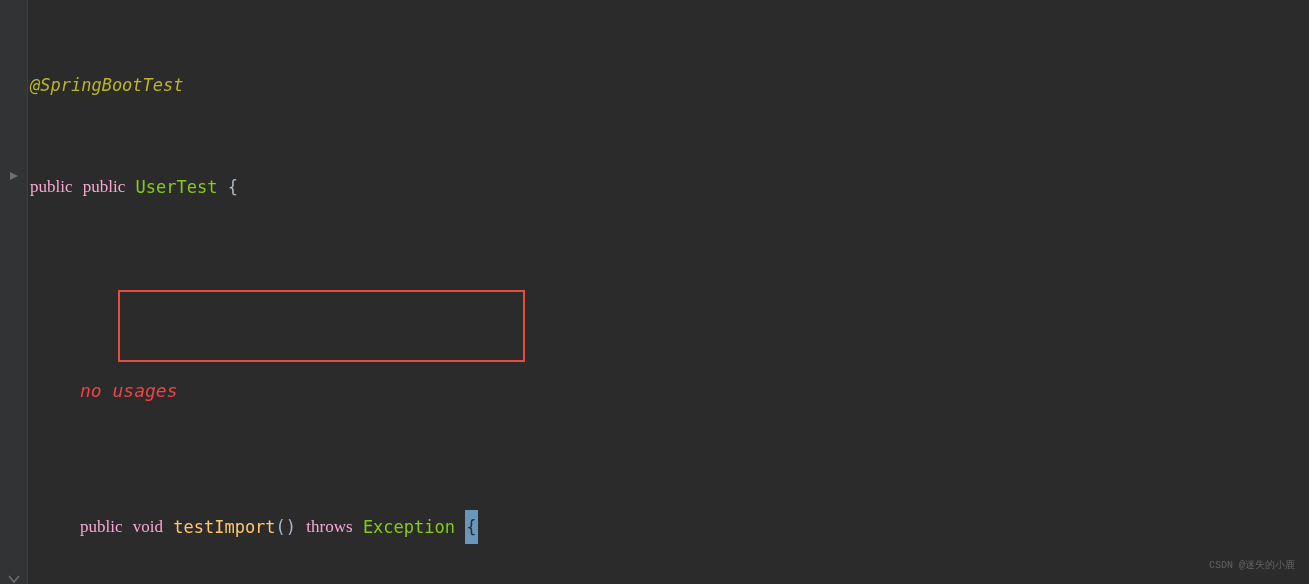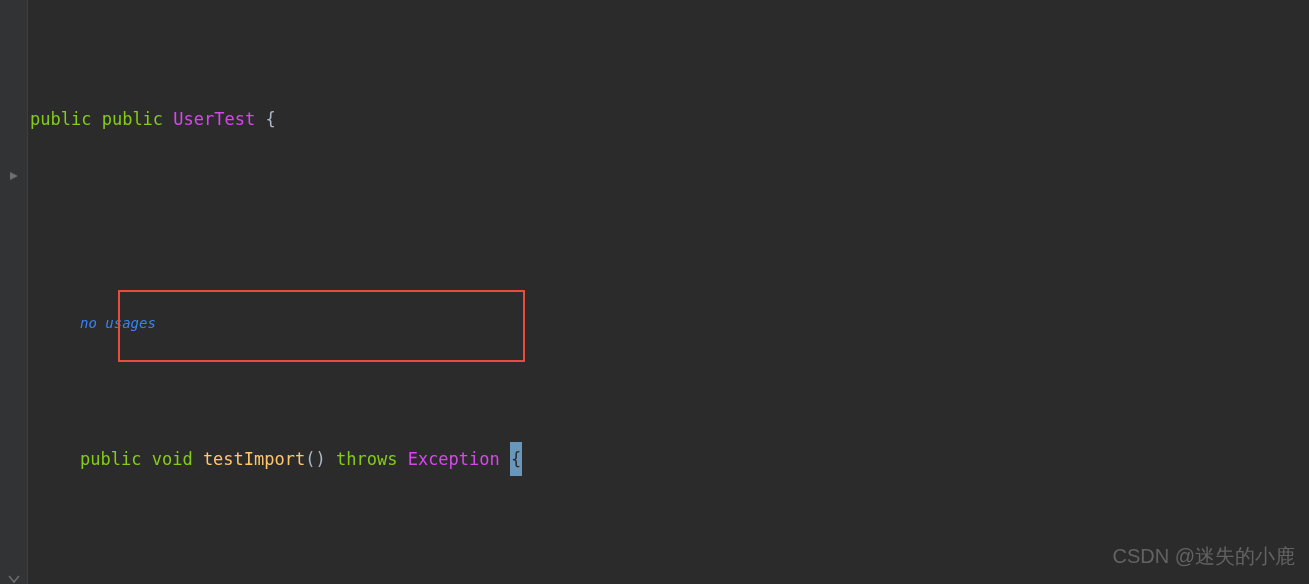--- a/index.html
+++ b/index.html
@@ -39,25 +39,25 @@
     .code-area {
       padding-left: 30px;
       white-space: pre;
     }
     .line {
       height: 34px;
       display: flex;
       align-items: center;
     }
     .annotation { color: #bbb529; font-style: italic; }
-    .keyword { color: #84cc16; }
-    .class-name { color: #d946ef; }
+    .keyword { color: #f9a8d4; font-family: Liberation Serif, serif; }
+    .class-name { color: #84cc16; }
     .method-name { color: #ffc66d; }
     .paren { color: #a9b7c6; }
-    .usage-hint { color: #3b82f6; font-style: italic; font-size: 14px; }
+    .usage-hint { color: #ef4444; font-style: italic; font-size: 18px; }
     .caret-bg {
       background-color: #6897bb;
       color: #2b2b2b;
       padding: 0 1px;
     }
     .redbox {
       position: absolute;
       border: 2px solid #e74c3c;
       pointer-events: none;
     }
@@ -65,22 +65,22 @@
       left: 118px;
       top: 290px;
       width: 407px;
       height: 72px;
     }
     .watermark {
       position: absolute;
       right: 14px;
       bottom: 8px;
       color: rgba(200,200,200,0.35);
-      font-size: 20px;
-      font-family: Liberation Sans, sans-serif;
+      font-size: 10px;
+      font-family: Liberation Mono, monospace;
     }
     .indent1 { padding-left: 50px; }
   </style>
 </head>
 <body>
 
 <div class="gutter">
   <div class="gutter-icon" style="top:168px">
     <svg width="12" height="12" viewBox="0 0 12 12">
         <path d="M2 2 L10 6 L2 10 Z" fill="#6e6e6e"></path>
@@ -88,20 +88,21 @@
   </div>
   <div class="gutter-icon" style="top:570px">
     <svg width="12" height="12" viewBox="0 0 12 12">
         <path d="M1 4 L6 10 L11 4" stroke="#6e6e6e" stroke-width="1.5" fill="none"></path>
       </svg>
   </div>
 </div>
 
 <div class="code-area">
 
+<div class="line"><span class="annotation">@SpringBootTest</span></div>
 
 <div class="line"><span class="keyword">public</span><span> </span><span class="keyword">public</span><span> </span><span class="class-name">UserTest</span><span> </span><span class="paren">{</span></div>
 
 <div class="line"></div>
 
 <div class="line indent1"><span class="usage-hint">no usages</span></div>
 
 
 <div class="line indent1"><span class="keyword">public</span><span> </span><span class="keyword">void</span><span> </span><span class="method-name">testImport</span><span class="paren">(</span><span class="paren">)</span><span> </span><span class="keyword">throws</span><span> </span><span class="class-name">Exception</span><span> </span><span class="caret-bg">{</span></div>
 

